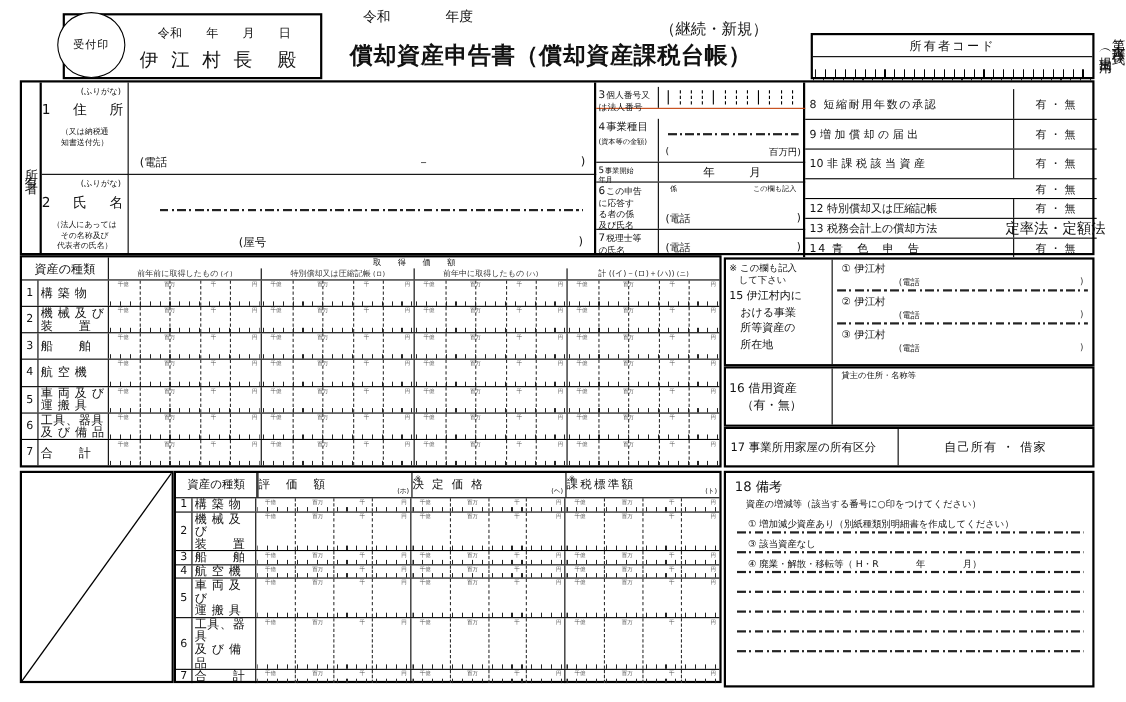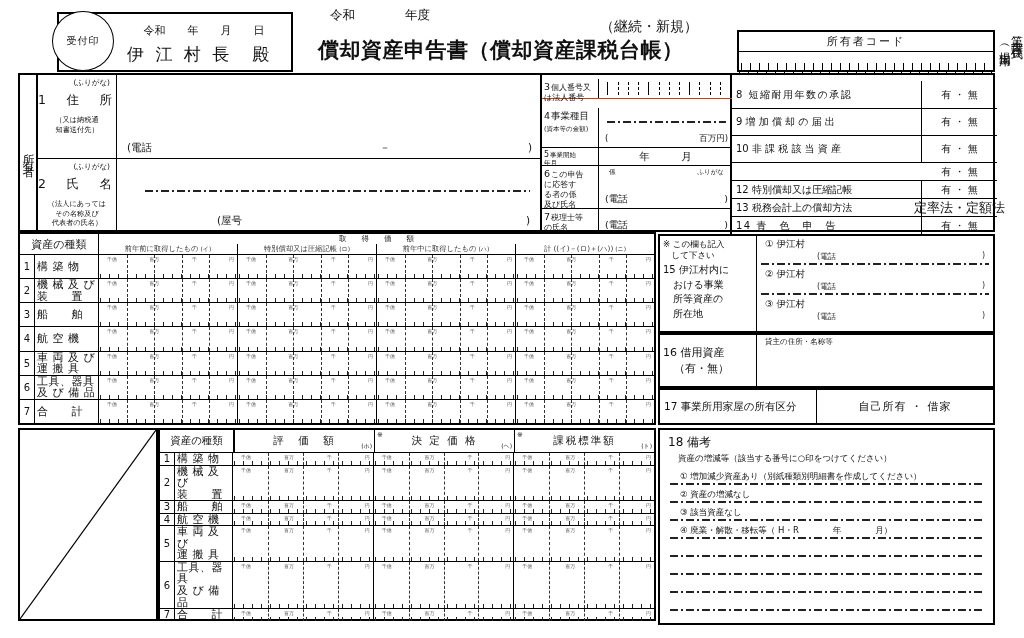--- a/index.html
+++ b/index.html
@@ -73,21 +73,21 @@
   .tlabel{width:64px;border-right:1.5px solid #000;display:flex;align-items:center;padding-left:2px;font-size:11px;line-height:1.05;white-space:pre-line;letter-spacing:.5px}
   .amt-cell{flex:1;position:relative;border-right:1.5px solid #000}
   .amt-cell:last-child{border-right:none}
   .amt-cell .units{display:flex;justify-content:space-between;font-size:5px;color:#555;line-height:6px;padding:1px 3px 0 8px}
   .amt-cell i{position:absolute;top:0;bottom:0;border-left:1px dashed #333}
   .amt-cell::after{content:"";position:absolute;left:1px;right:1px;bottom:0;height:4px;
     background:repeating-linear-gradient(90deg,#222 0 1px,transparent 1px 9px)}
   .vtable{left:158px;top:428px;width:498px;height:193px}
   .vthead{display:flex;height:23px;border-bottom:1px solid #000}
   .vkind{width:74px;border-right:1.5px solid #000;display:flex;align-items:center;justify-content:center;font-size:10.5px}
-  .vcol{flex:1;border-left:1.5px solid #000;position:relative;display:flex;align-items:center;justify-content:center;font-size:10.5px;letter-spacing:2px}
+  .vcol{flex:1;border-left:1.5px solid #000;position:relative;display:flex;align-items:center;justify-content:flex-start;font-size:10.5px;letter-spacing:2px}
   .vcol:first-of-type{border-left:none}
   .vcol .star{position:absolute;top:1px;left:2px;font-size:7px;letter-spacing:0}
   .vcol .mark{position:absolute;bottom:1px;right:2px;font-size:6px;letter-spacing:0}
   .vtbody{position:absolute;left:0;right:0;top:23px;bottom:0;display:flex;flex-direction:column}
   .vtbody .tnum{width:15px}.vtbody .tlabel{width:58px}
   
   .loc-box{left:658px;top:234px;width:337px;height:99px}
   .loc-note{font-size:8.5px;line-height:1.3;padding:3px 0 0 3px}
   .loc-label{font-size:10px;line-height:1.45;padding:2px 0 0 3px}
   .loc-left{position:absolute;left:0;top:0;width:97px;height:95px;border-right:1.5px solid #000}
@@ -208,21 +208,21 @@
 年月</span></div>
         <div class="mfld" style="display:flex;align-items:center;justify-content:center;font-size:10.5px">年　　　月</div>
       </div>
       <div class="mrow" style="top:91px;height:43px;border-bottom:1px solid #000">
         <div class="mlab"><span class="no">6</span><span class="pre">この申告
 に応答す
 る者の係
 及び氏名</span></div>
         <div class="mfld">
           <span style="position:absolute;left:10px;top:2px;font-size:6.5px">係</span>
-          <span style="position:absolute;right:8px;top:2px;font-size:6.5px">ふりがな</span>
+          <span style="position:absolute;right:8px;top:2px;font-size:6.5px">この欄も記入</span>
           <div style="position:absolute;left:6px;right:4px;bottom:2px;display:flex;justify-content:space-between;font-size:9.5px">
             <span>(電話</span>
             <span>)</span>
           </div>
         </div>
       </div>
       <div class="mrow" style="top:134px;height:25px">
         <div class="mlab"><span class="no">7</span><span class="pre">税理士等
 の氏名</span></div>
         <div class="mfld">
@@ -996,24 +996,20 @@
 
   <div class="abs bx remarks-box">
     <div class="remarks-title">18 備考</div>
     <div class="remarks-sub">資産の増減等（該当する番号に○印をつけてください）</div>
     <div>
         <div class="remark-line">
           <div class="txt">① 増加減少資産あり（別紙種類別明細書を作成してください）</div>
           <div class="dashline"></div>
         </div>
         <div class="remark-line">
-          <div class="txt">② 資産の増減なし</div>
-          <div class="dashline"></div>
-        </div>
-        <div class="remark-line">
           <div class="txt">③ 該当資産なし</div>
           <div class="dashline"></div>
         </div>
         <div class="remark-line">
           <div class="txt">④ 廃業・解散・移転等（ H・R　　　　年　　　　月）</div>
           <div class="dashline"></div>
         </div>
         <div class="remark-line">
           <div class="dashline"></div>
         </div>

